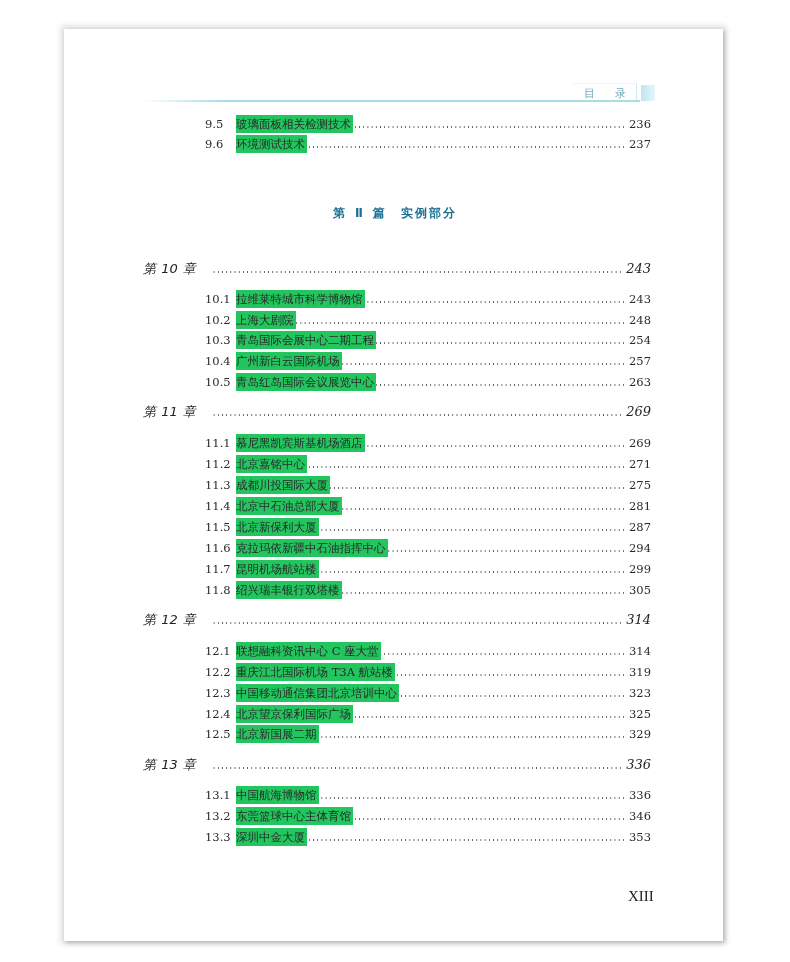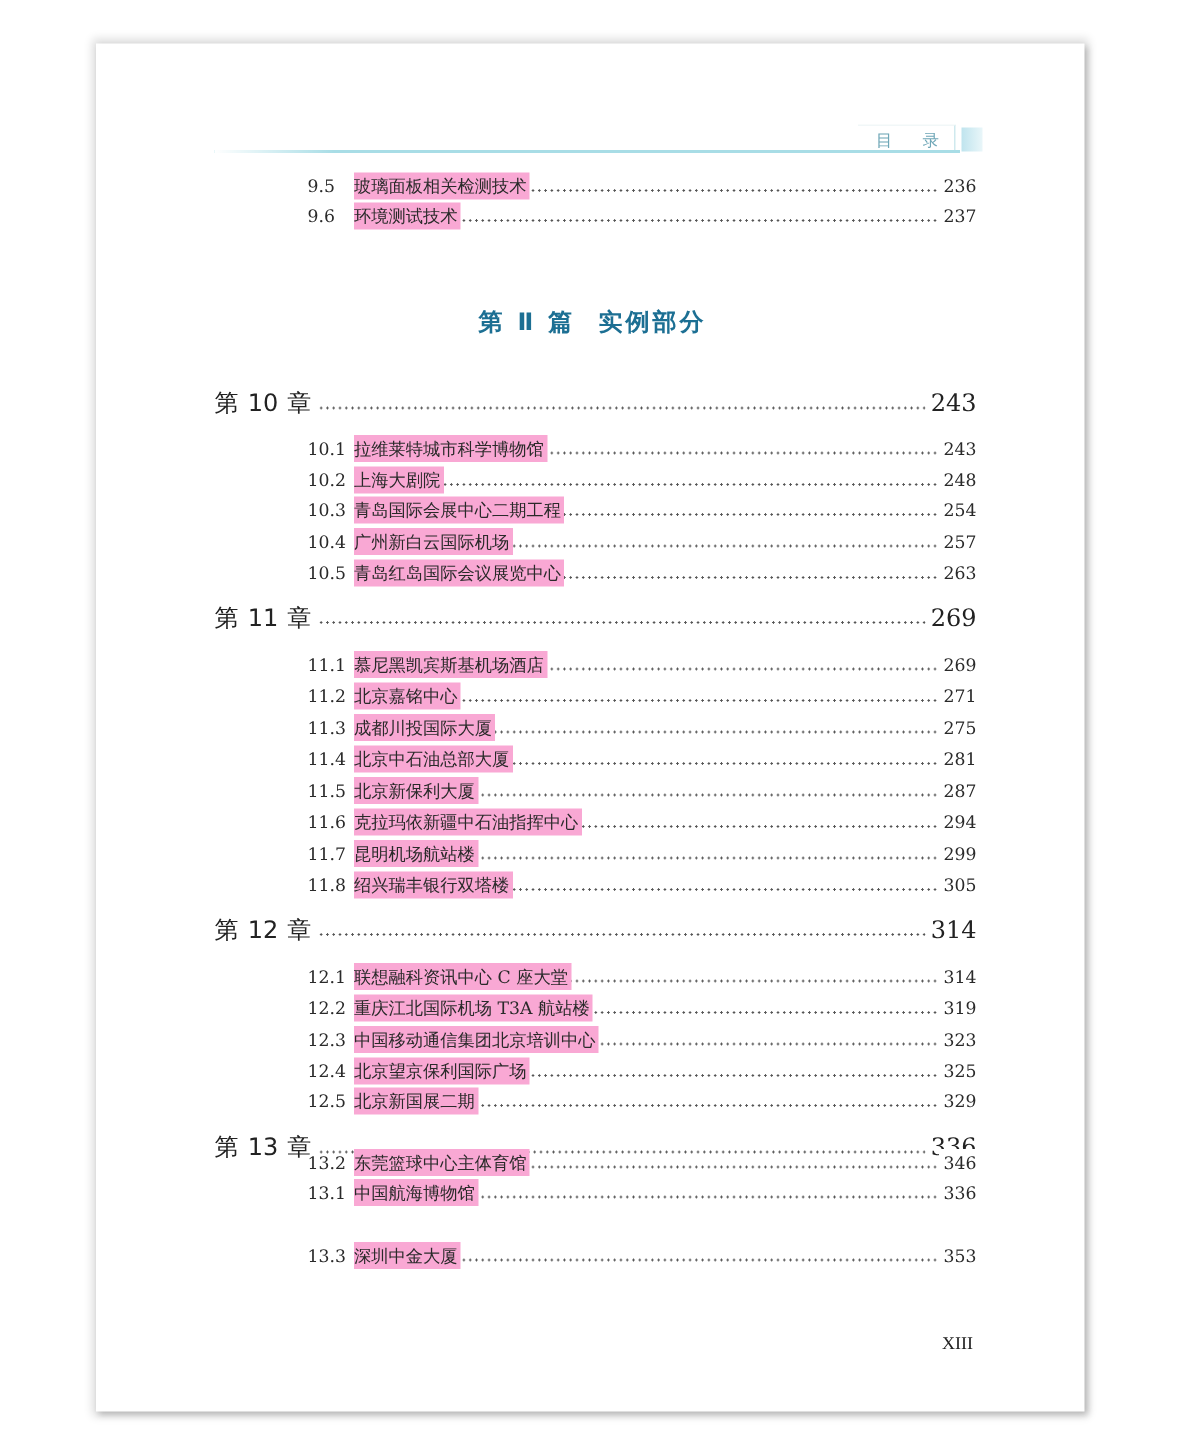--- a/index.html
+++ b/index.html
@@ -28,46 +28,46 @@
       position: absolute; left: 584px; top: 86px; font-size: 11px; color: #6fa7b7;
       letter-spacing: 20px; white-space: nowrap;
     }
     .header-block {
       position: absolute; left: 641px; top: 85px; width: 14px; height: 16px;
       background: linear-gradient(to right, #bfe4ee, #e9f6f9);
     }
     .part-title {
       position: absolute; left: 0; width: 790px; top: 205px; text-align: center;
       font-family: "DejaVu Sans", "Liberation Sans", sans-serif;
-      font-size: 16px; font-weight: bold; color: #1c6f93; letter-spacing: 2px;
+      font-size: 12px; font-weight: bold; color: #1c6f93; letter-spacing: 2px;
     }
     .part-title span { margin: 0 4px; }
     .row {
       position: absolute; left: 0; width: 790px; height: 18px;
       font-size: 11.5px; color: #2a2a2a; line-height: 18px;
     }
     .row .num { position: absolute; left: 205px; white-space: nowrap; }
-    .row .title { position: absolute; left: 236px; white-space: nowrap; background: #f9a8d4; padding-right: 2px; z-index: 2; }
+    .row .title { position: absolute; left: 236px; white-space: nowrap; background: #22c55e; padding-right: 2px; z-index: 2; }
     .row .dots {
       position: absolute; left: 236px; right: 165px; top: 11px; height: 2px;
       background-image: radial-gradient(circle, #555 0.7px, transparent 0.9px);
       background-size: 4.2px 2px; background-repeat: repeat-x; z-index: 1;
     }
     .row .page-num {
       position: absolute; right: 139px; white-space: nowrap; background: #fff; padding-left: 3px; z-index: 2;
     }
     .row.chapter {
-      font-family: "DejaVu Sans", "Liberation Sans", sans-serif; font-size: 16px; color: #222;
+      font-family: "DejaVu Sans", "Liberation Sans", sans-serif; font-size: 13px; color: #222; font-style: italic;
     }
     .row.chapter .num { left: 143px; word-spacing: 1px; }
     .row.chapter .title { left: 212px; }
     .row.chapter .dots { left: 212px; }
     .row.chapter .page-num { font-family: "DejaVu Serif", "Liberation Serif", serif; }
     .folio {
-      position: absolute; left: 628px; top: 888px; font-size: 12px; color: #222;
+      position: absolute; left: 628px; top: 888px; font-size: 15px; color: #222;
       font-family: "Liberation Serif", "DejaVu Serif", serif;
     }
   </style>
 </head>
 <body>
 
 <div class="page"></div>
 
 <div class="header-tab"></div>
 <div class="header-rule"></div>
@@ -221,21 +221,21 @@
   <span class="num">第 13 章</span>
   <span class="dots"></span>
   <span class="page-num">336</span>
 </div>
 <div class="row" style="top:786px">
     <span class="num">13.1</span>
     <span class="dots"></span>
     <span class="title">中国航海博物馆</span>
     <span class="page-num">336</span>
   </div>
-<div class="row" style="top:766px">
+<div class="row" style="top:807px">
     <span class="num">13.2</span>
     <span class="dots"></span>
     <span class="title">东莞篮球中心主体育馆</span>
     <span class="page-num">346</span>
   </div>
 <div class="row" style="top:828px">
     <span class="num">13.3</span>
     <span class="dots"></span>
     <span class="title">深圳中金大厦</span>
     <span class="page-num">353</span>

